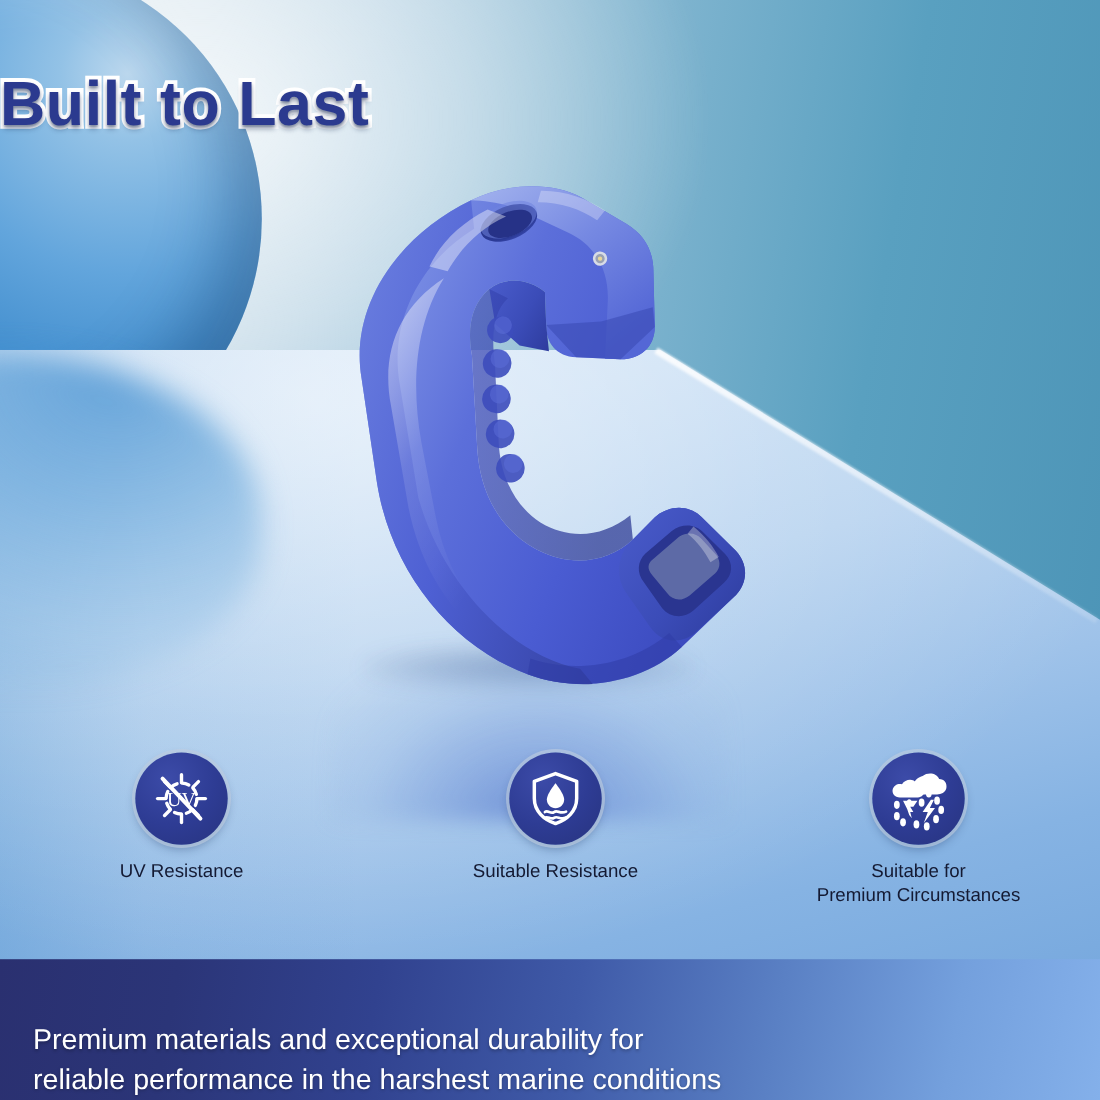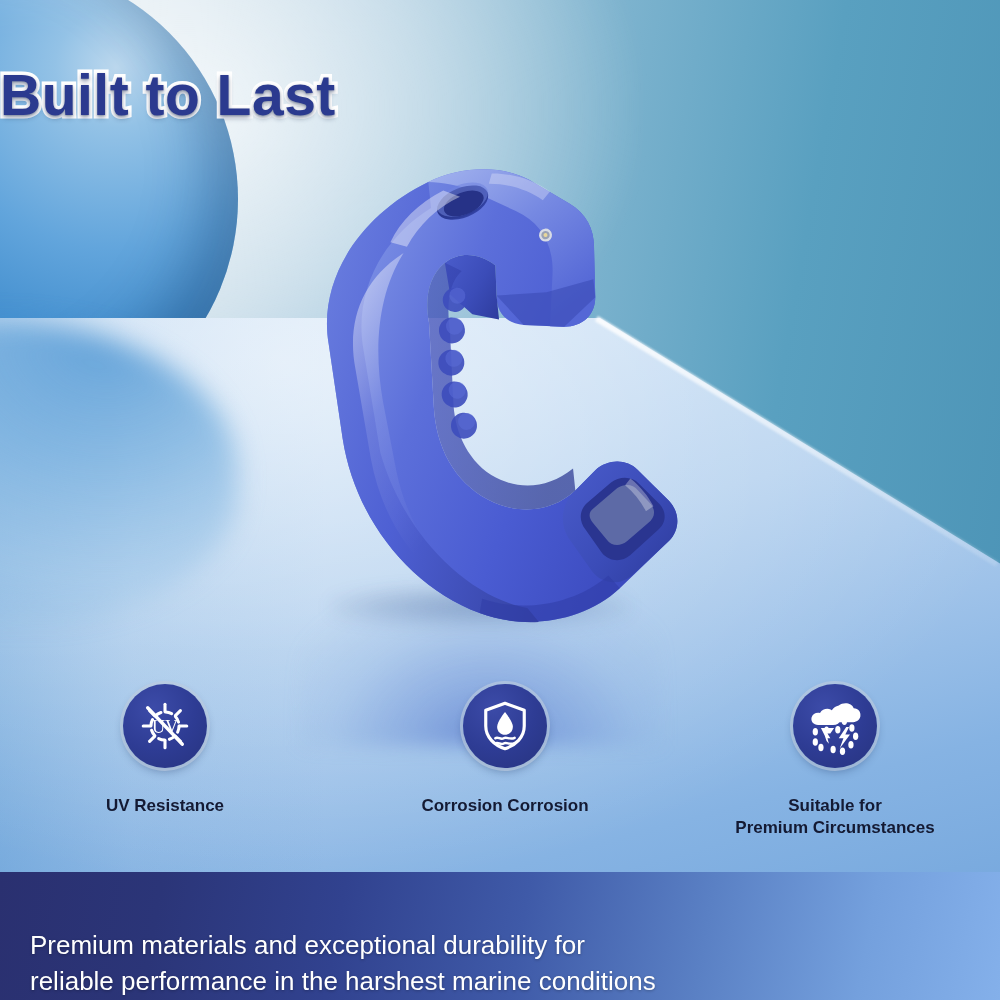--- a/index.html
+++ b/index.html
@@ -201,25 +201,25 @@
     border-radius:50%;
     background:radial-gradient(circle at 36% 28%, #3c4ba8 0%, #2e3c94 52%, #27337f 100%);
     box-shadow:
       0 0 0 3px rgba(190,205,225,.62),
       0 4px 9px rgba(20,45,90,.34);
     display:flex; align-items:center; justify-content:center;
   }
   .badge svg { display:block; }
 
   .feature-label {
-    margin-top:27px;
+    margin-top:13px;
     font-size:17px;
     line-height:1.28;
     color:#141a33;
-    font-weight:700;
+    font-weight:400;
     white-space:pre-line;
     text-align:center;
   }
 
   
   .caption-bar {
     position:absolute;
     left:0; bottom:0;
     width:1000px; height:128px;
     background:linear-gradient(100deg,
@@ -458,21 +458,21 @@
       <div class="badge">
         <svg width="56" height="56" viewBox="0 0 64 64" aria-hidden="true">
           <path d="M32 6 L54 14 V32 C54 45 44 54 32 58 C20 54 10 45 10 32 V14 Z" fill="none" stroke="#ffffff" stroke-width="3.6" stroke-linejoin="round"></path>
           <path d="M32 16 C32 16 23 27 23 33 C23 38 27 42 32 42 C37 42 41 38 41 33 C41 27 32 16 32 16 Z" fill="#ffffff"></path>
           <g fill="none" stroke="#ffffff" stroke-width="2.8" stroke-linecap="round">
             <path d="M21 46 C24 43.5, 27 48.5, 30.5 46 C34 43.5, 37 48.5, 43 45.5"></path>
             <path d="M21 52 C24 49.5, 27 54.5, 30.5 52 C34 49.5, 37 54.5, 43 51.5"></path>
           </g>
         </svg>
       </div>
-      <div class="feature-label">Corrosion Corrosion</div>
+      <div class="feature-label">Suitable Resistance</div>
     </div>
 
     <div class="feature f3">
       <div class="badge">
         <svg width="60" height="60" viewBox="0 0 64 64" aria-hidden="true">
 
           <path d="M36 10 C41 6, 50 7, 52 13 C57 13, 60 17, 59 22 C58 26, 54 28, 50 28
                    L34 28 C29 28, 26 24, 27 19 C28 14, 32 11, 36 10 Z" fill="#ffffff"></path>
 
           <path d="M16 18 C19 13, 27 12, 30 17 C35 16, 39 20, 38 25

